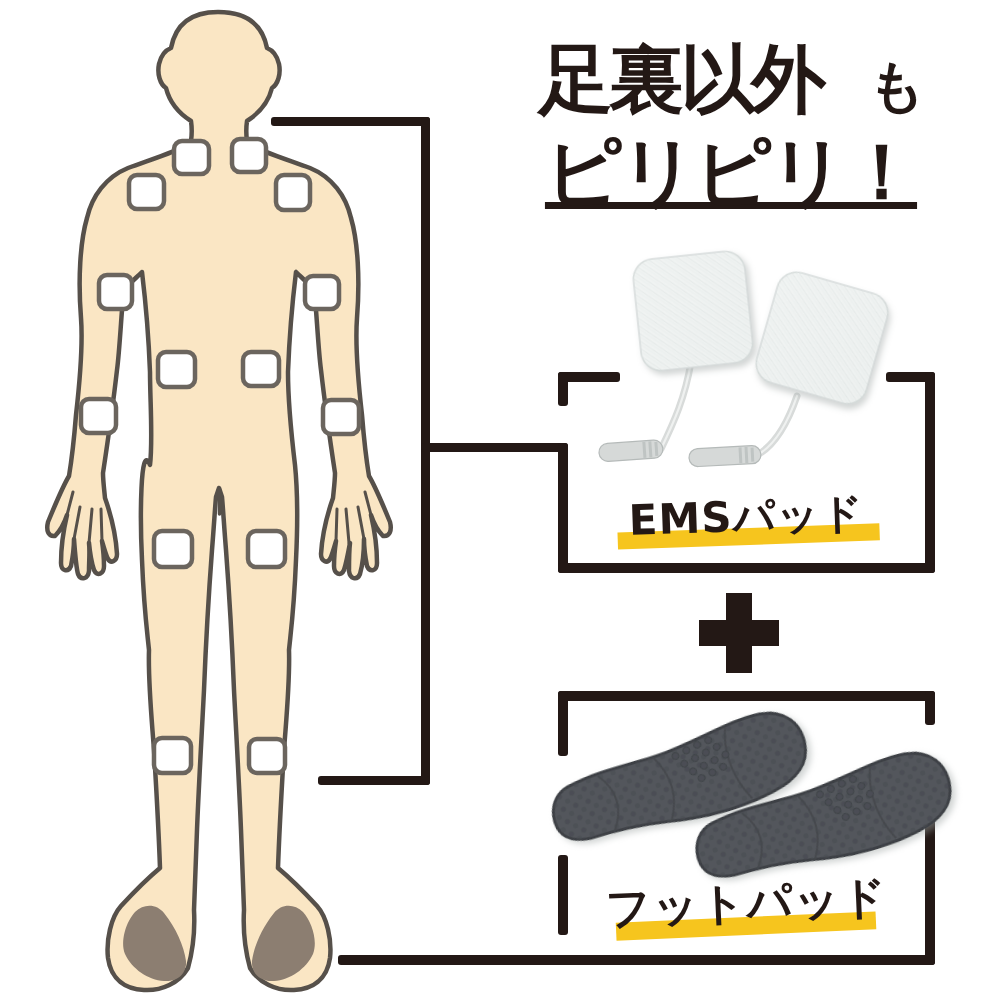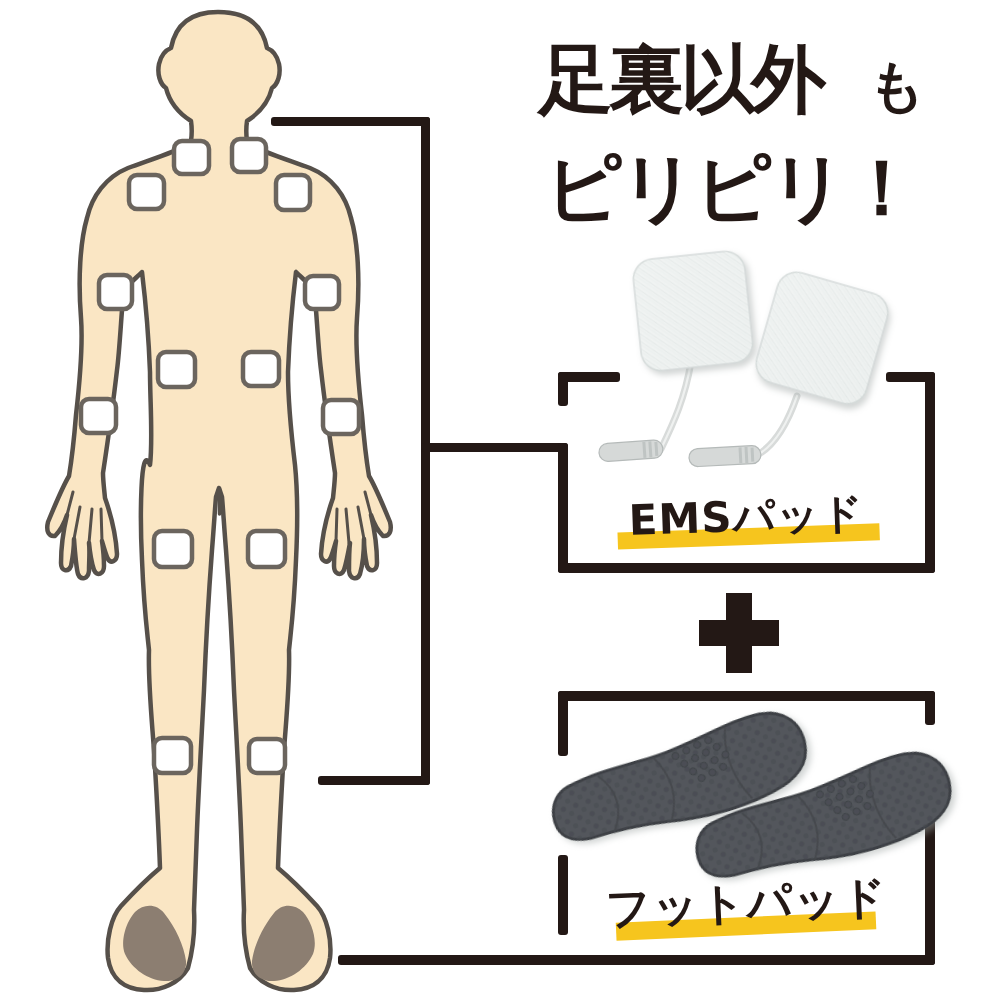--- a/index.html
+++ b/index.html
@@ -11,21 +11,21 @@
     position:relative; width:1000px; height:1000px; background:#ffffff; overflow:hidden;
     font-family:"DejaVu Sans","Liberation Sans",sans-serif; color:var(--ink);
   }
   .stage svg{position:absolute; left:0; top:0;}
   .headline{
     position:absolute; left:538px; top:42px; width:386px; text-align:center;
     font-weight:900; line-height:1; color:var(--ink);
   }
   .headline .l1{display:flex; justify-content:center; align-items:baseline; font-size:75px; letter-spacing:-4px; white-space:nowrap;gap:44px;}
   .headline .l1 .suffix{font-size:56px; letter-spacing:-2px; margin-left:2px;}
-  .headline .l2{font-size:76px; letter-spacing:-3px; margin-top:33px; white-space:nowrap;}
+  .headline .l2{font-size:76px; letter-spacing:-3px; margin-top:17px; white-space:nowrap;text-decoration:underline;}
   .label-block{
     position:absolute; width:377px; text-align:center; font-weight:bold;
     color:var(--ink); line-height:1; white-space:nowrap;
   }
   .label-block .txt{position:relative; z-index:2; display:inline-block;}
   .label-block .bar{position:absolute; background:var(--accent); z-index:1;}
   #ems-label{left:558px; top:496px; font-size:42px; transform:rotate(-2deg); letter-spacing:1px;}
   #ems-label .bar{left:59px; top:32px; width:262px; height:17px;}
   #foot-label{left:558px; top:880px; font-size:45px; transform:rotate(-2.5deg); letter-spacing:1px;}
   #foot-label .bar{left:57px; top:37px; width:260px; height:18px;}

